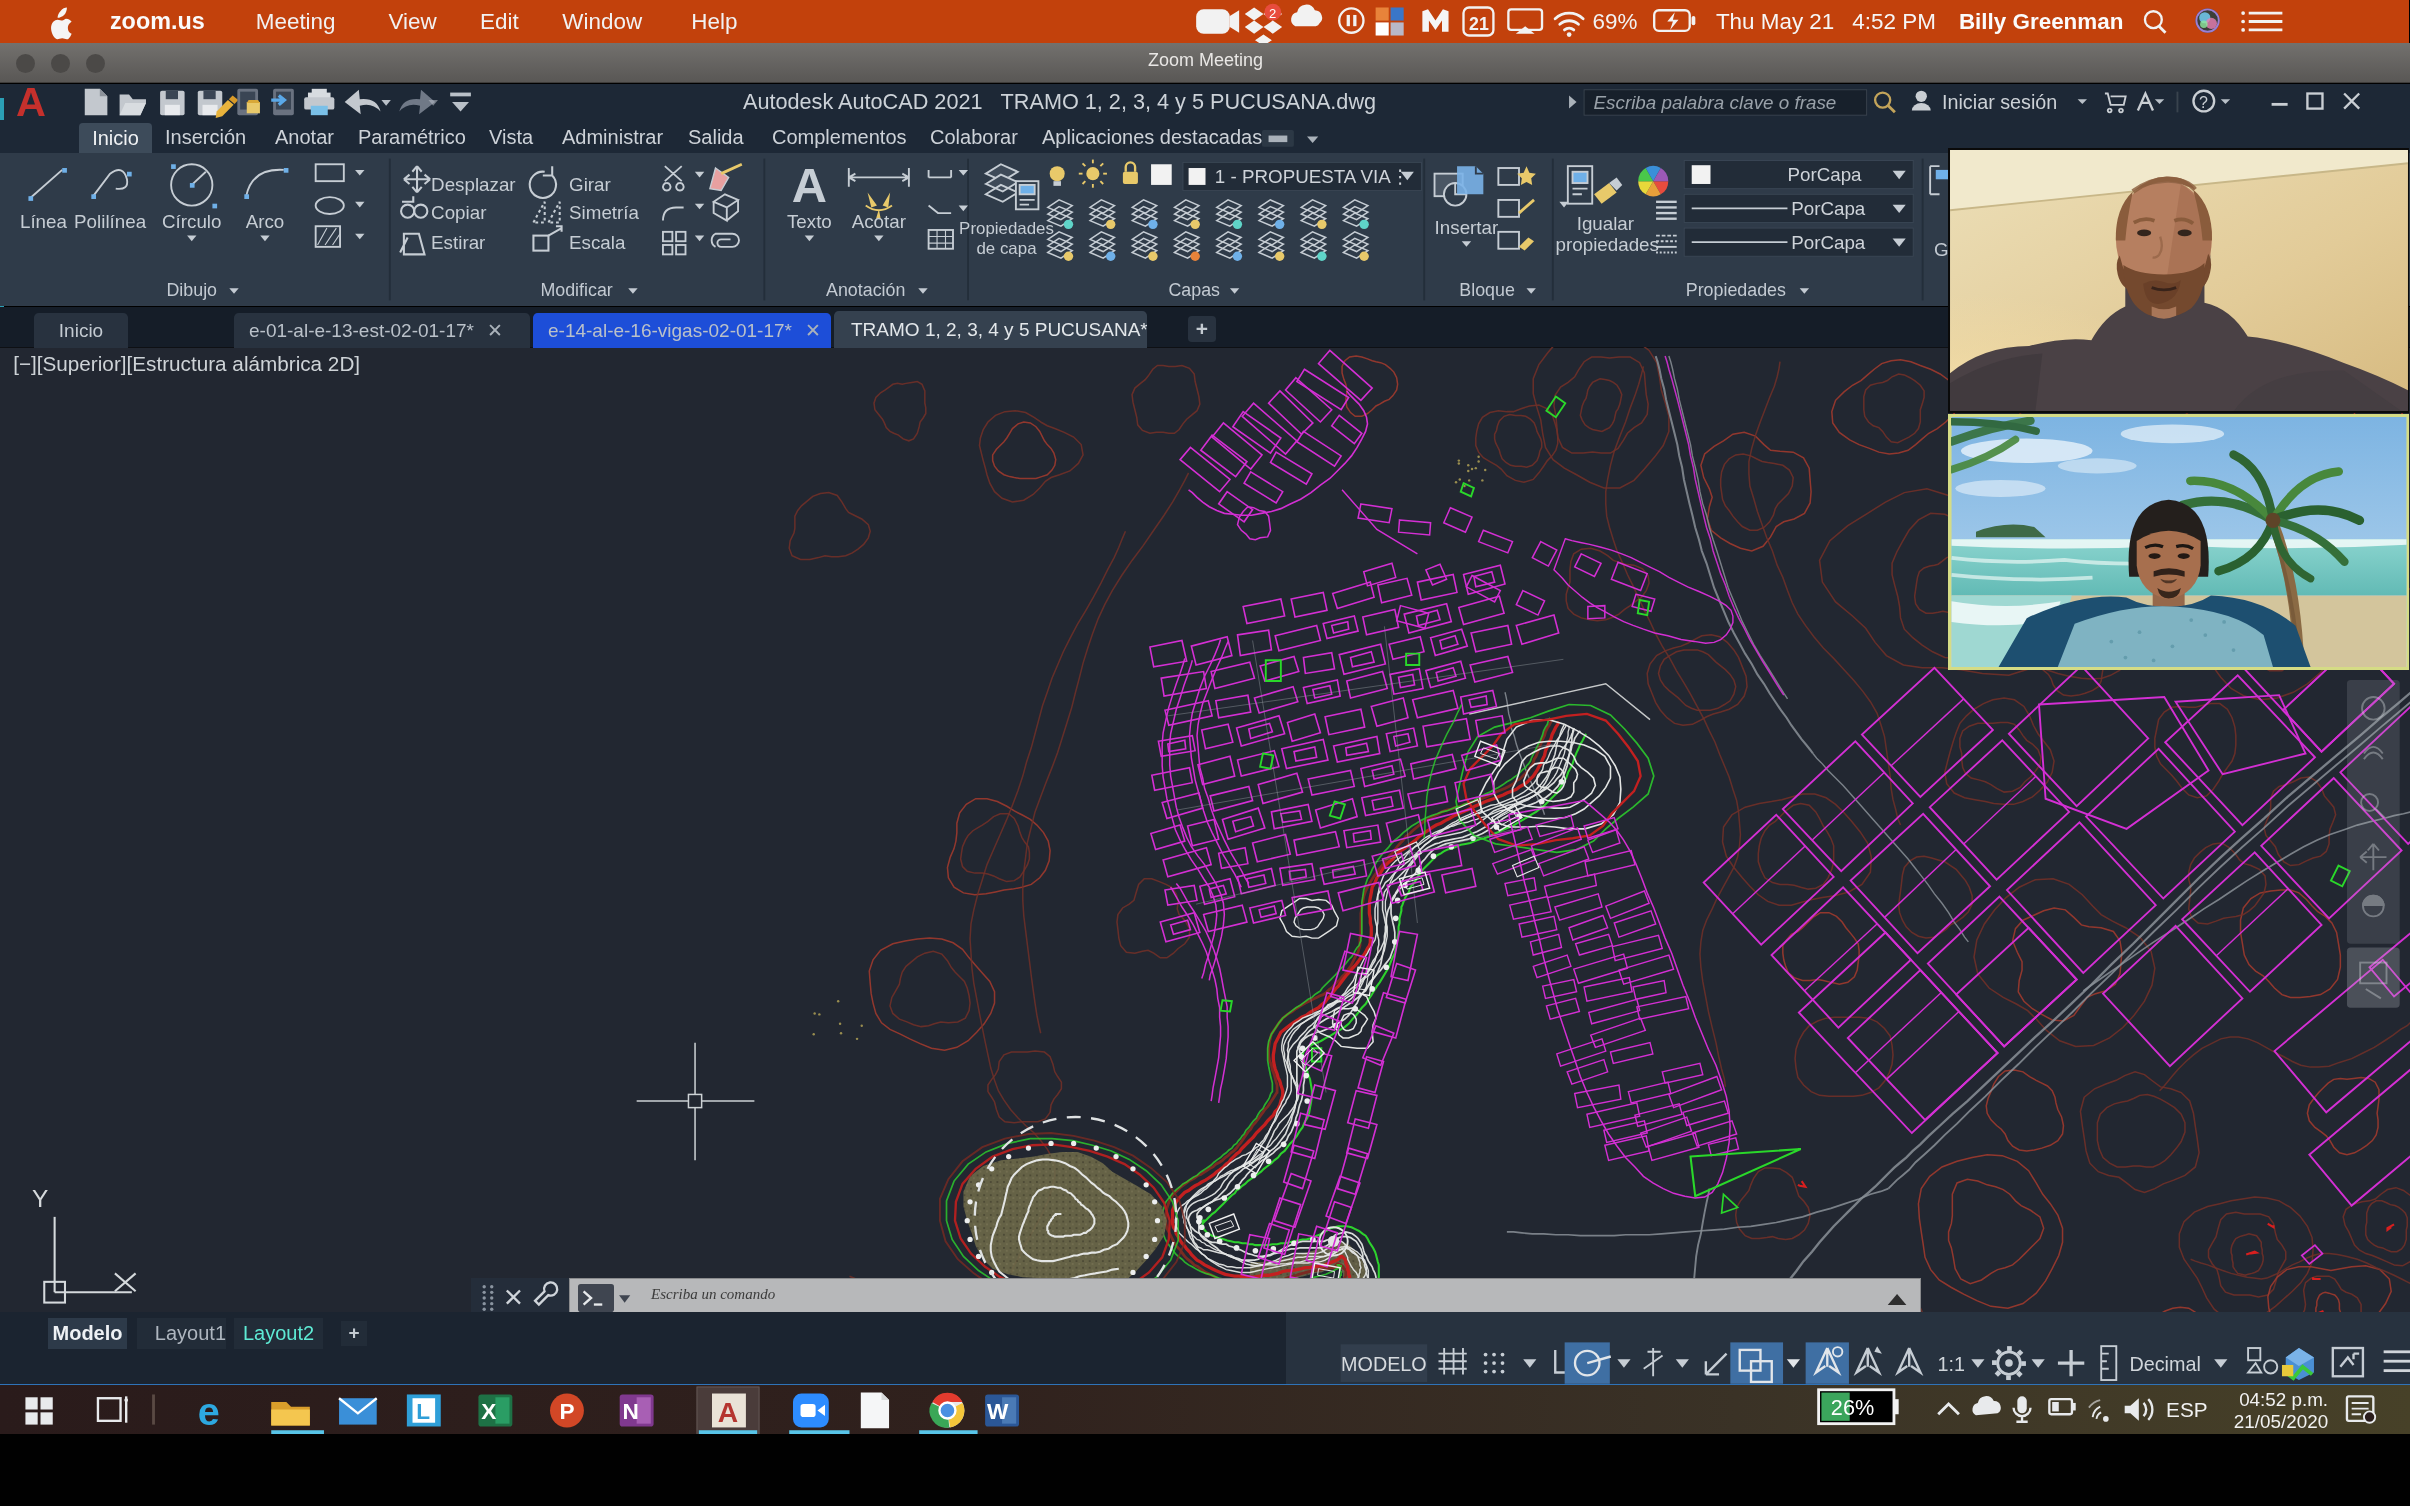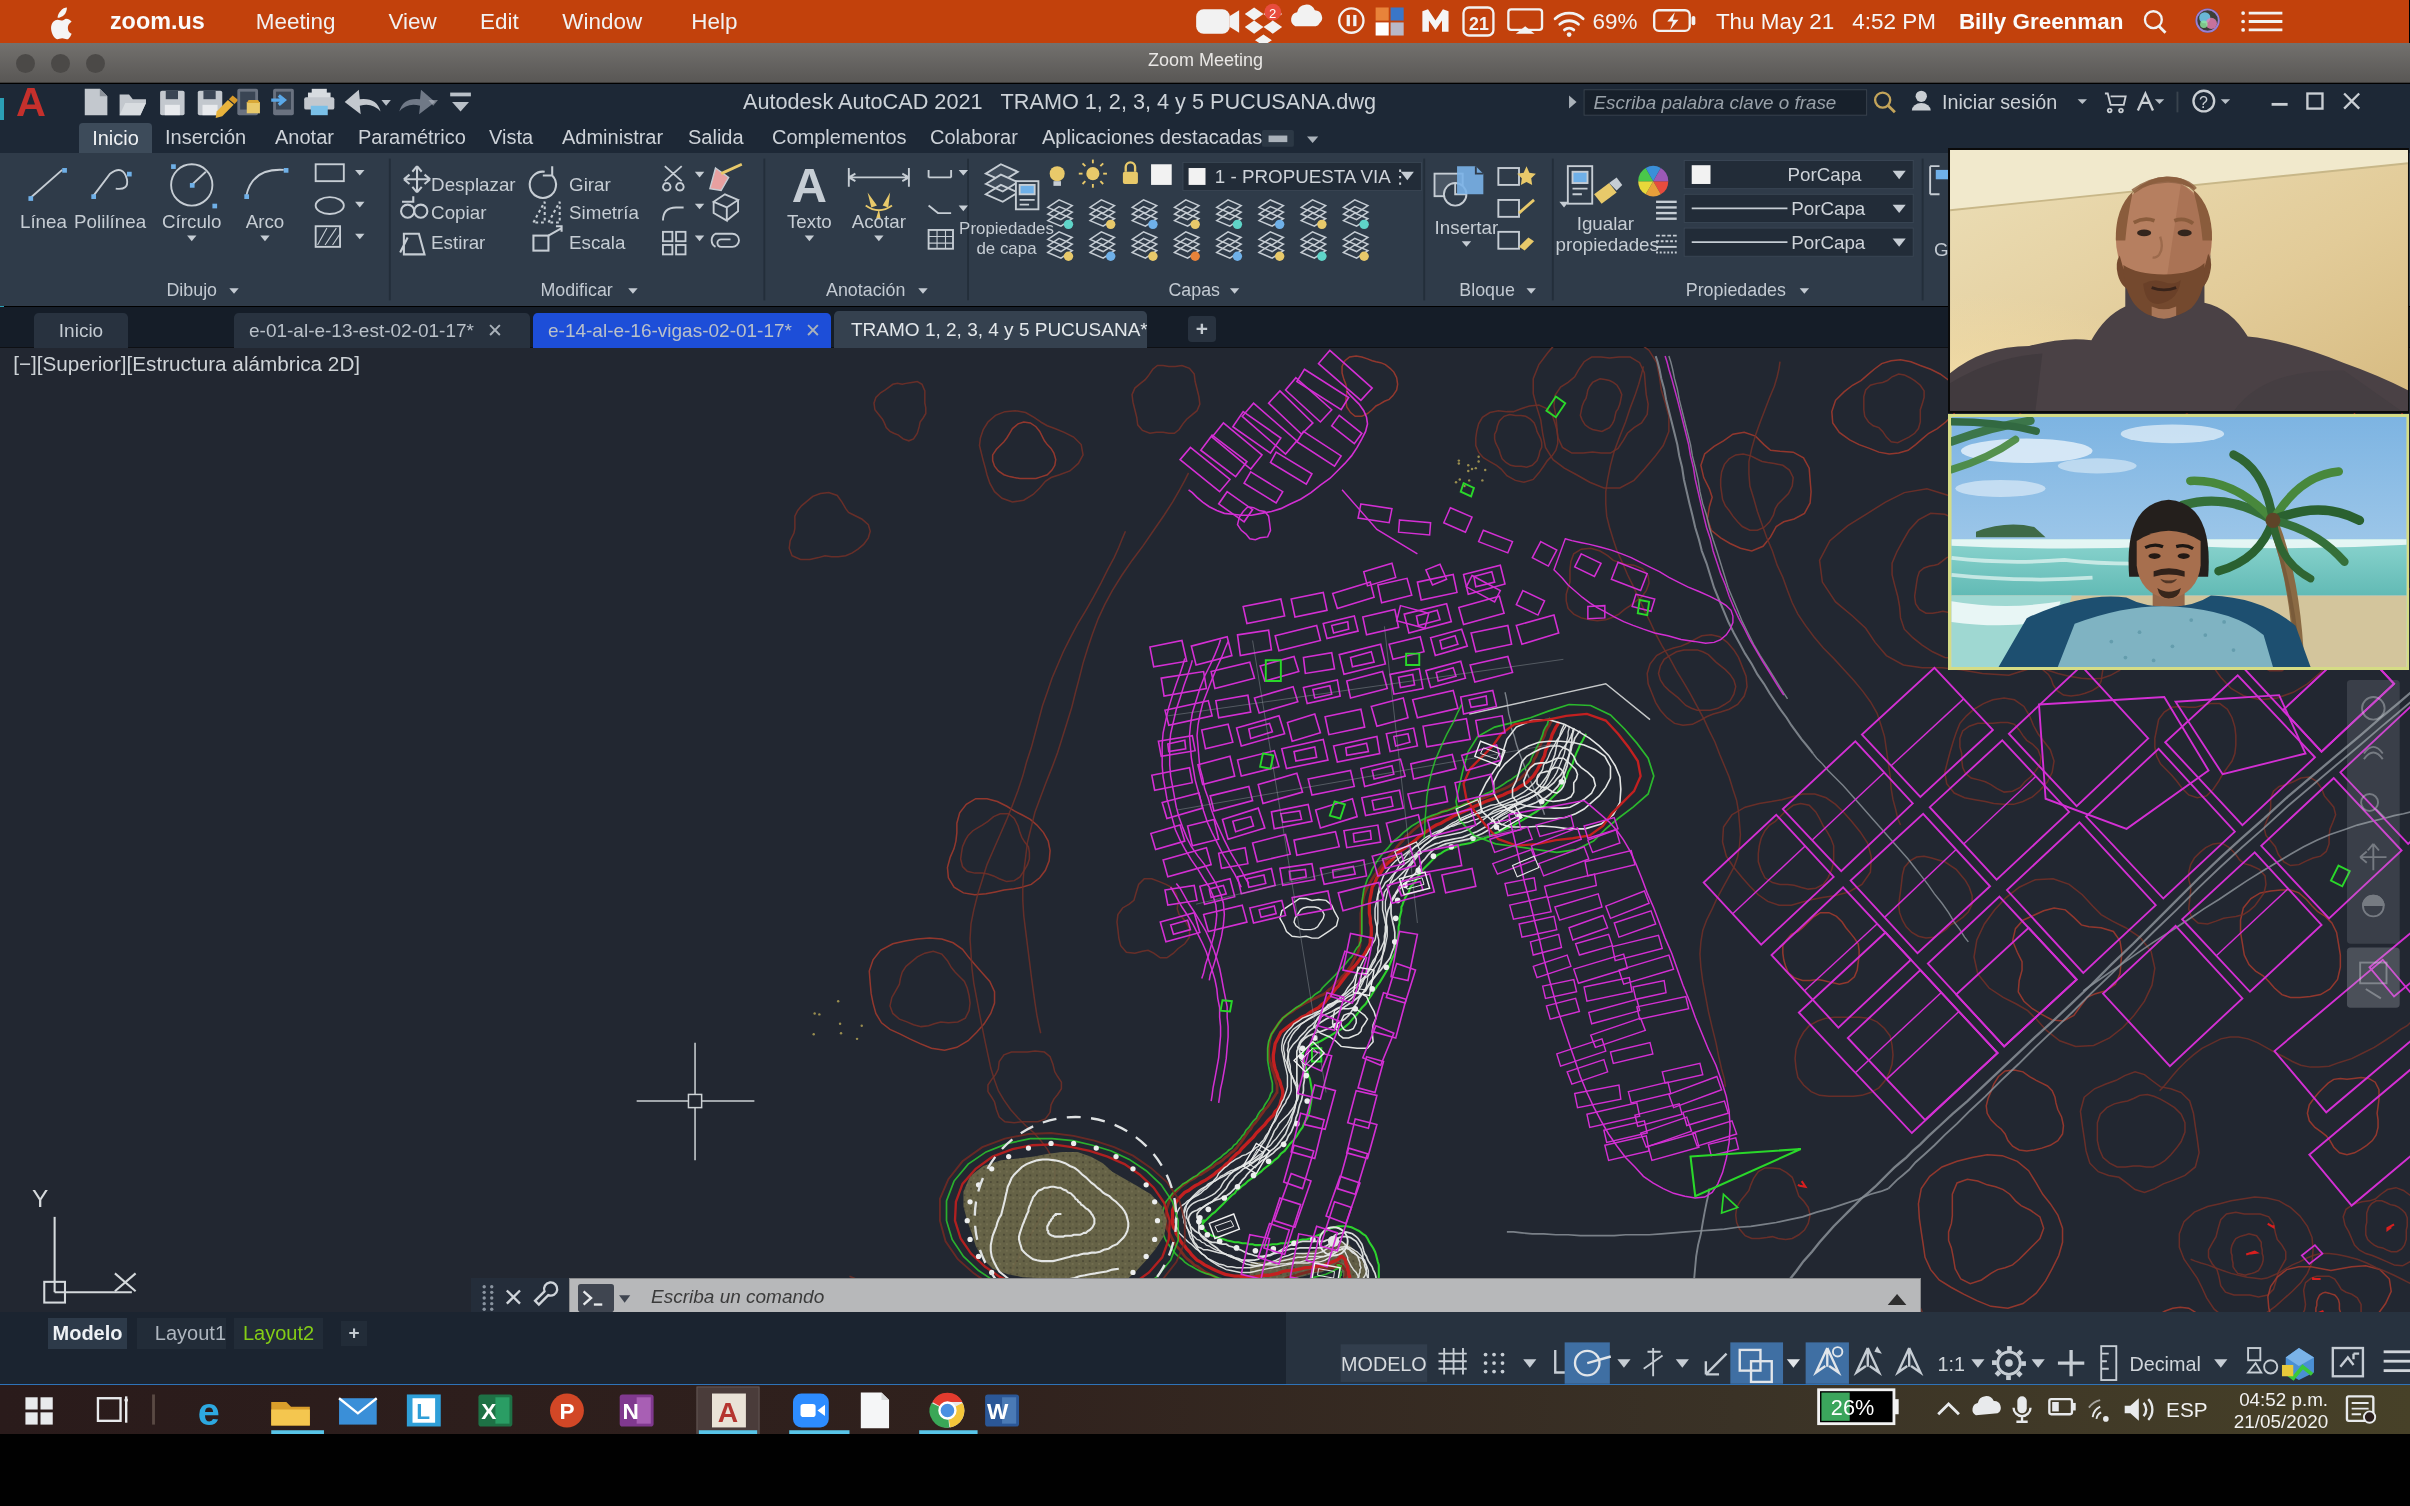--- a/index.html
+++ b/index.html
@@ -1015,29 +1015,29 @@
 <path d="M72,28 l10,-10 a7,7 0 1 0 -4,-4 l-10,10 z" fill="none" stroke="#cfd4da" stroke-width="2.5"></path>
 </svg>
   </div>
 <div class="abs" style="left:569px;top:1278px;width:1352px;height:40px;background:#b7b8ba;border:0.9px solid #8a8b8d">
 <div class="abs" style="left:7.5px;top:4.7px;width:36px;height:28px;background:#3f4550;border-radius:2.8px"></div>
 <svg class="abs" style="left:7.5px;top:4.7px" width="56" height="28" viewBox="0 0 60 30">
       <path d="M6,8 l8,7 -8,7" stroke="#e8eaec" stroke-width="2.5" fill="none"></path>
       <line x1="17" y1="22" x2="26" y2="22" stroke="#e8eaec" stroke-width="2.5"></line>
       <path d="M44,12 l6,8 6,-8 z" fill="#3f4550"></path>
     </svg>
-<div class="abs" style="left:81px;top:6.6px;font-family:Liberation Sans, sans-serif;font-style:italic;font-size:19px;color:#3b3b3b">Escriba un comando</div>
+<div class="abs" style="left:81px;top:6.6px;font-family:Liberation Serif, serif;font-style:italic;font-size:15px;color:#3b3b3b">Escriba un comando</div>
 <svg class="abs" style="left:1314px;top:11.3px" width="28" height="19" viewBox="0 0 30 20">
       <path d="M4,16 l10,-12 10,12 z" fill="#2e2e2e"></path>
     </svg>
 </div>
 <div class="abs" style="left:0;top:1312px;width:2411px;height:73px;background:#1b2430">
 <div class="abs" style="left:48px;top:5.6px;width:79px;height:31px;background:#2d3a49;color:#eef1f4;font-weight:bold;font-size:20px;text-align:center;line-height:31px">Modelo</div>
 <div class="abs" style="left:137px;top:5.6px;width:89px;height:31px;background:#222c38;color:#aeb6bf;font-size:20px;text-align:right;line-height:31px">Layout1</div>
-<div class="abs" style="left:234px;top:5.6px;width:89px;height:31px;background:#222c38;color:#84cc16;font-size:20px;text-align:center;line-height:31px">Layout2</div>
+<div class="abs" style="left:234px;top:5.6px;width:89px;height:31px;background:#222c38;color:#5eead4;font-size:20px;text-align:center;line-height:31px">Layout2</div>
 <div class="abs" style="left:341px;top:9.4px;width:26px;height:24.5px;background:#222c38;color:#c3cad1;font-size:19px;text-align:center;line-height:24.5px;font-weight:bold">+</div>
 <div class="abs" style="left:1286px;top:0;width:1124px;height:73px;background:#27323f"></div>
 <svg class="abs" style="left:1286px;top:0" width="1124" height="73" viewBox="0 0 1194 77">
 <rect x="58" y="34" width="92" height="40" fill="#323e4d"></rect>
 <text x="104" y="62" font-size="21" fill="#d6dade" text-anchor="middle">MODELO</text>
 <g stroke="#c6cdd4" stroke-width="2" fill="none">
 <path d="M162,44 h30 M162,52 h30 M162,60 h30 M168,38 v28 M178,38 v28 M188,38 v28"></path>
 </g>
 <g fill="#c6cdd4">
         <circle cx="212" cy="45" r="2"></circle>

